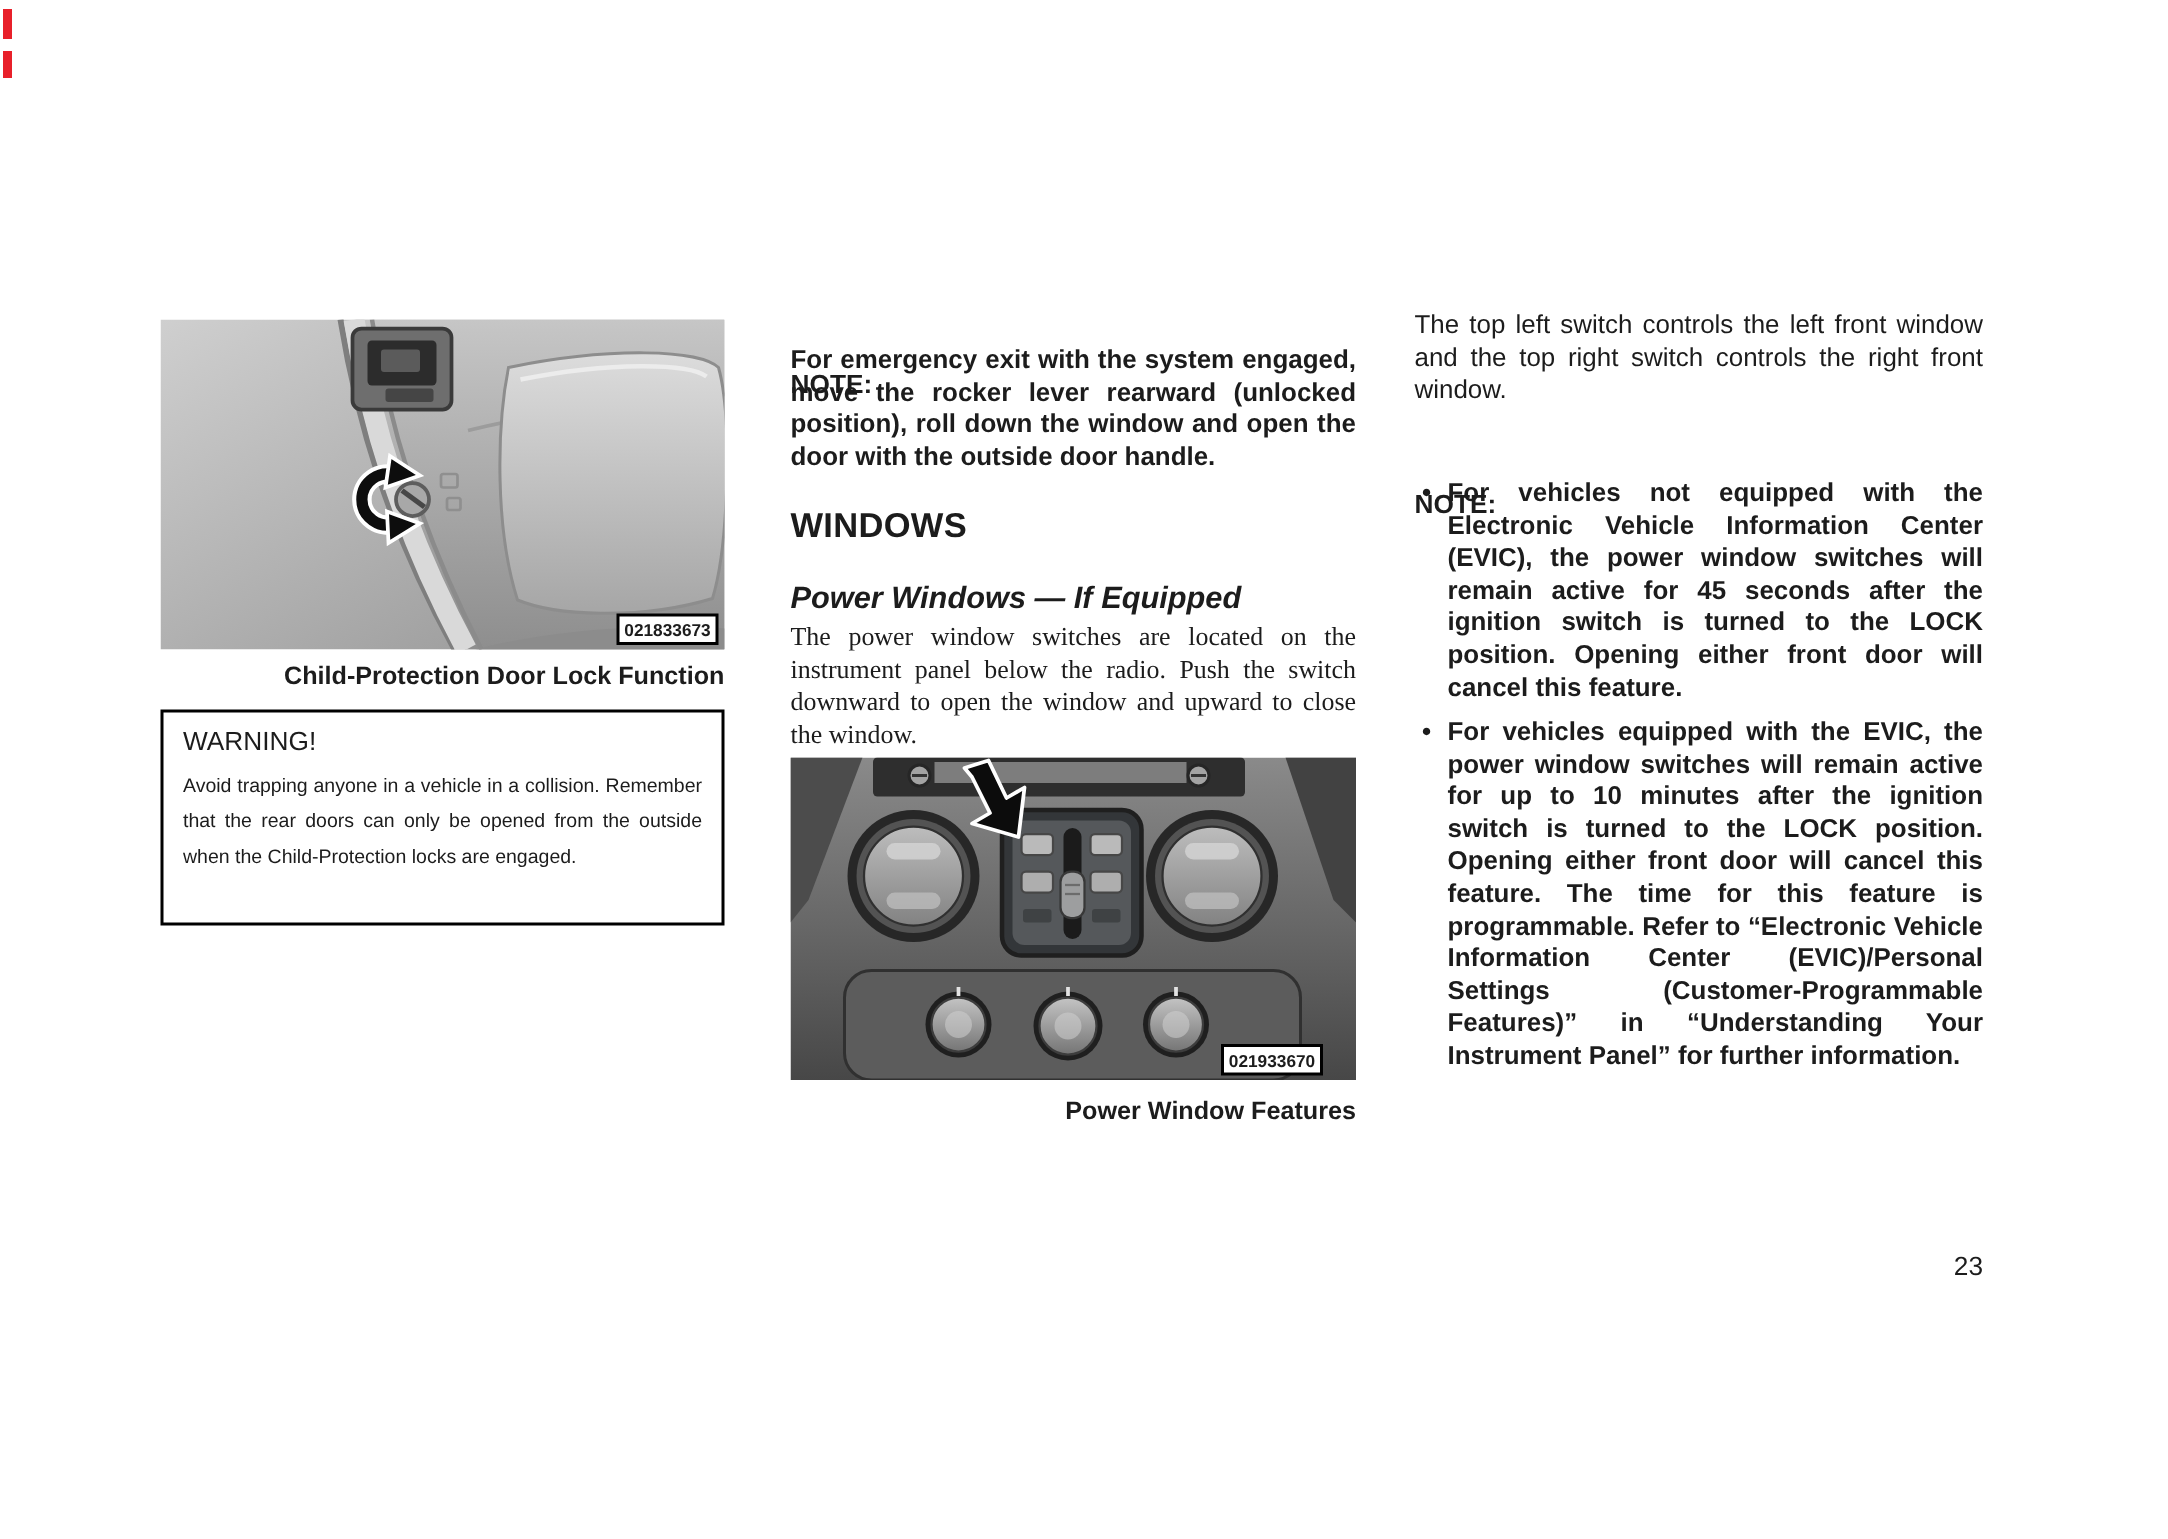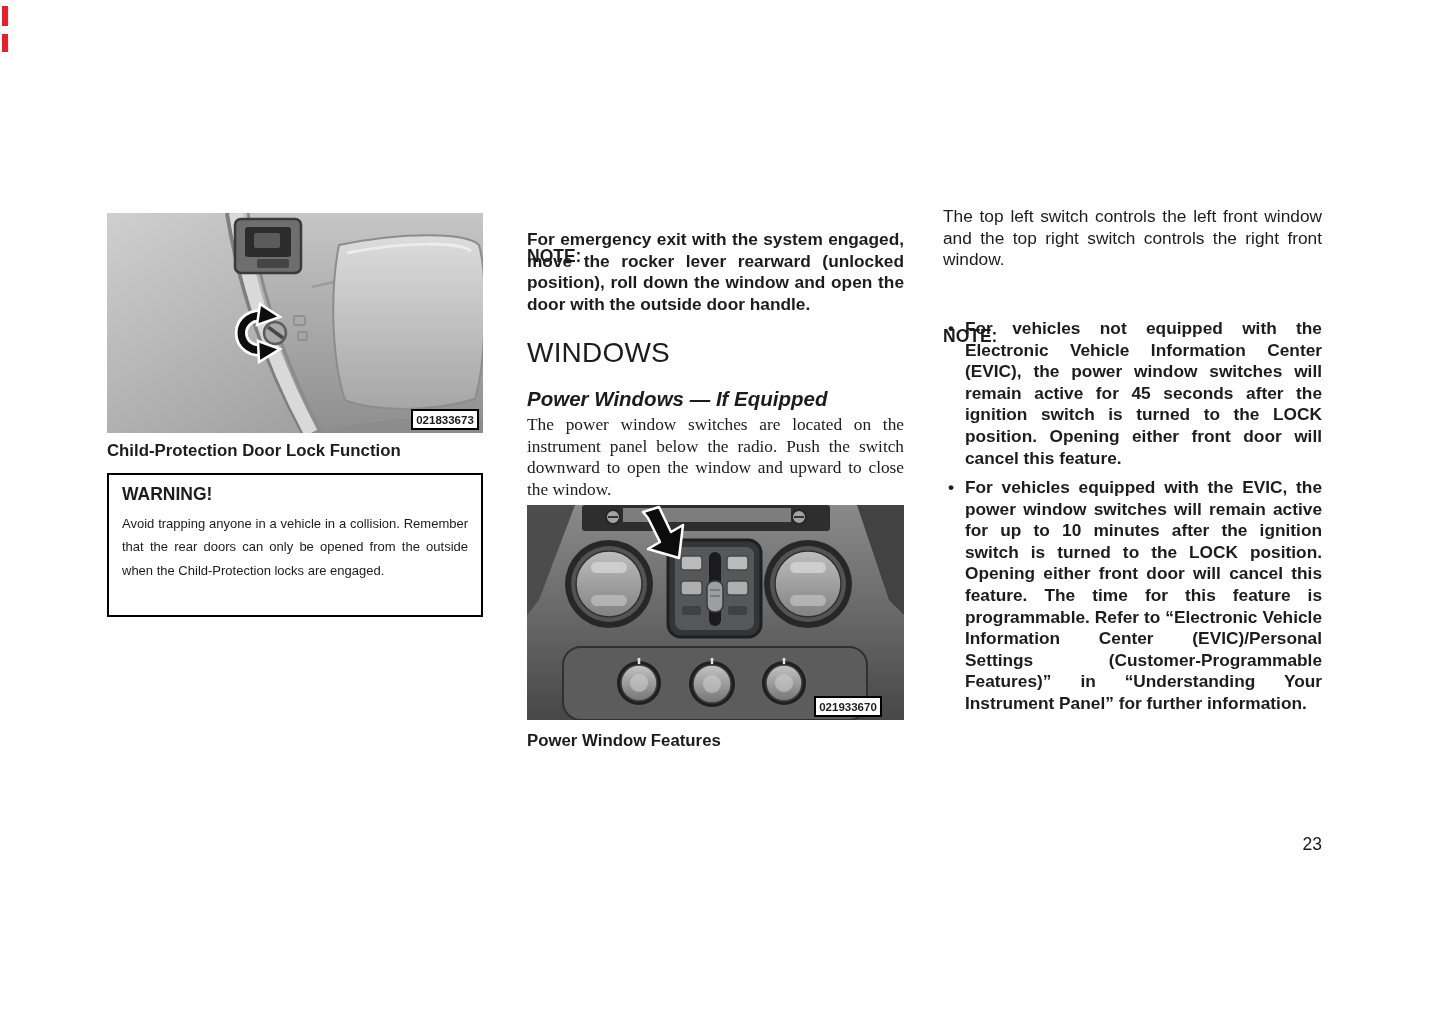--- a/index.html
+++ b/index.html
@@ -13,35 +13,35 @@
   .abs { position:absolute; }
   .body-text {
     font-size:17.3px;
     line-height:21.6px;
     text-align:justify;
     hyphens:auto;
     -webkit-hyphens:auto;
   }
   .bold { font-weight:bold; }
   .note-label { font-size:17.5px; font-weight:bold;margin-top:40px; }
-  .caption { font-size:16.8px; font-weight:bold; text-align:left; }
+  .caption { font-size:16.8px; font-weight:bold; text-align:right; }
   .h1 {
-    font-size:28px; font-weight:normal; letter-spacing:0.2px;
+    font-size:23px; font-weight:bold; letter-spacing:0.2px;
   }
   .h2 { font-size:20.5px; font-weight:bold; }
   
   #left-col   { left:107px; top:0; width:376px; }
   #fig1       { left:0; top:213px; width:376px; height:220px; }
   #caption1   { left:0; top:441px; width:376px; }
   #warning-box {
     left:0; top:473px; width:376px; height:144px;
     border:2.5px solid #000;
     padding:9px 13px 10px 13px;
   }
-  #warning-title { font-size:17.5px; font-weight:bold; margin-bottom:7px; }
+  #warning-title { font-size:17.5px; font-weight:normal; margin-bottom:7px; }
   #warning-body  { font-size:13px; line-height:23.4px; text-align:justify; hyphens:auto; }
   
   #mid-col    { left:527px; top:0; width:377px; }
   #mid-note-label { left:0; top:206px; }
   #mid-note-body  { left:0; top:229px; width:377px; }
   #windows-heading { left:0; top:337px; }
   #pw-heading  { left:0; top:387px;font-style:italic; }
   #pw-body     { left:0; top:414px; width:377px;font-family:Liberation Serif, serif; }
   #fig2        { left:0; top:505px; width:377px; height:215px; }
   #caption2    { left:0; top:731px; width:377px; }

